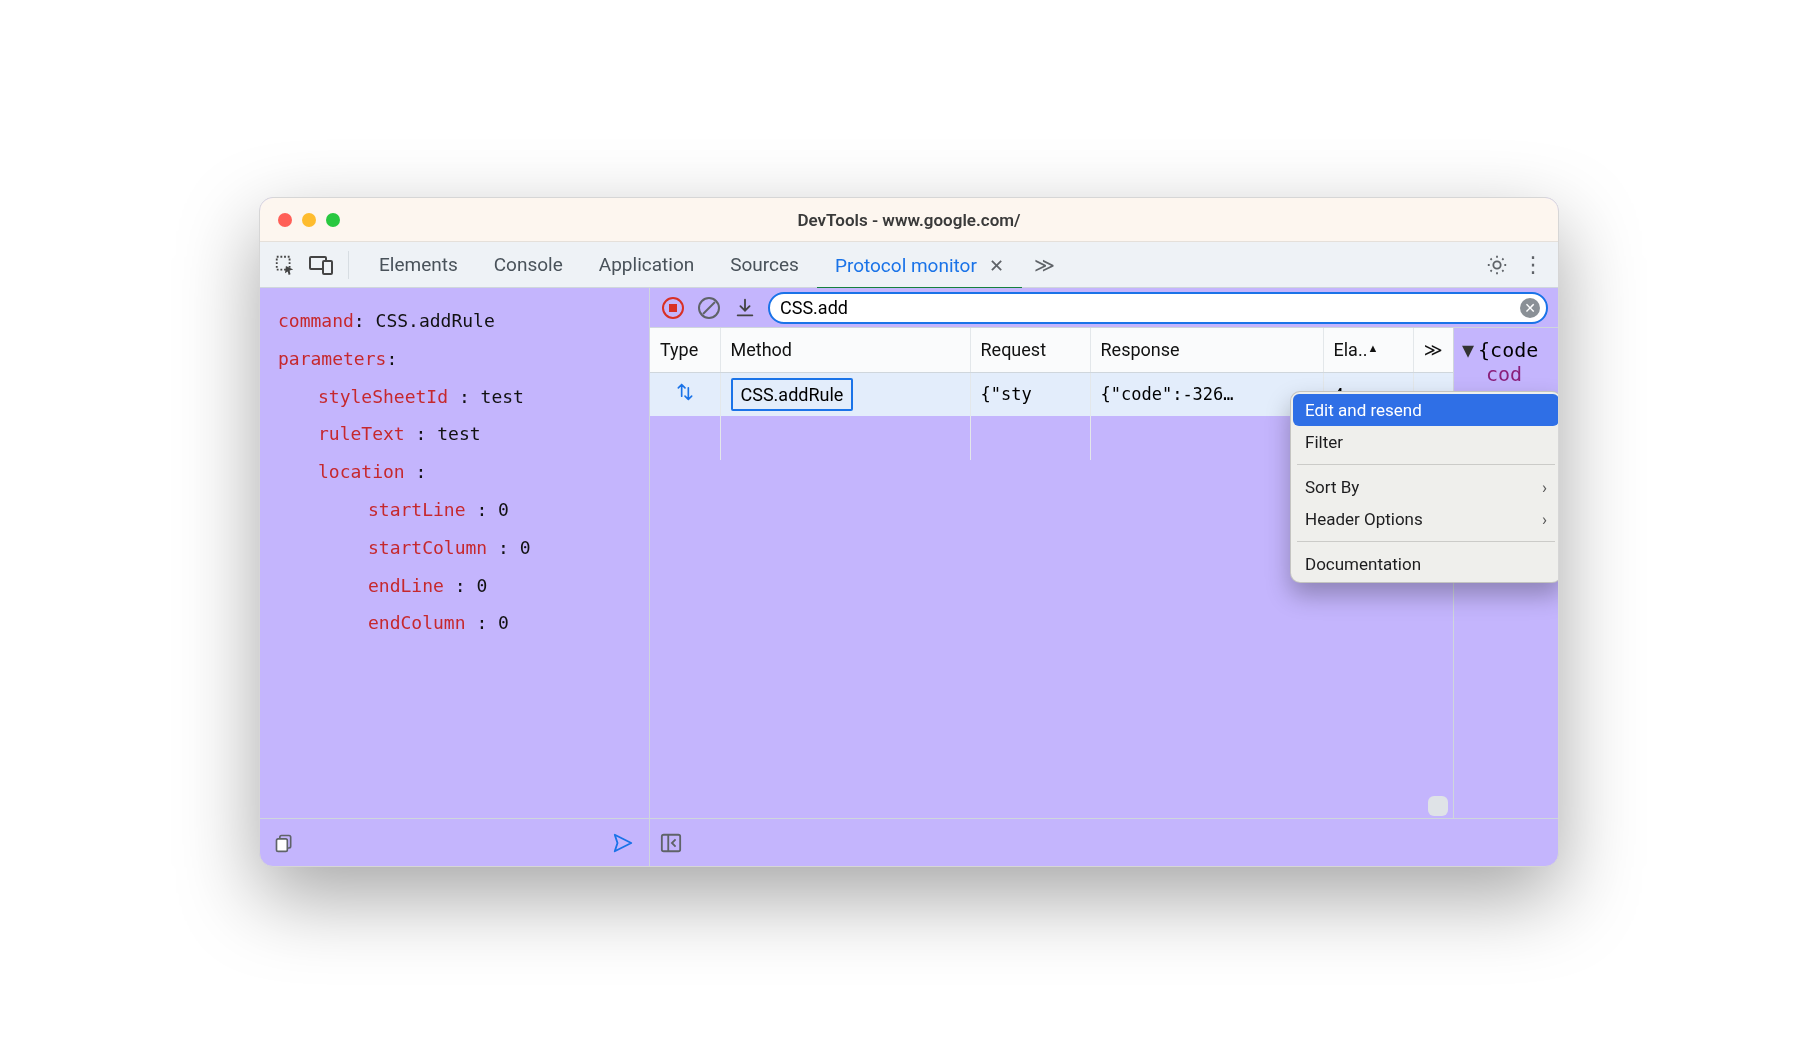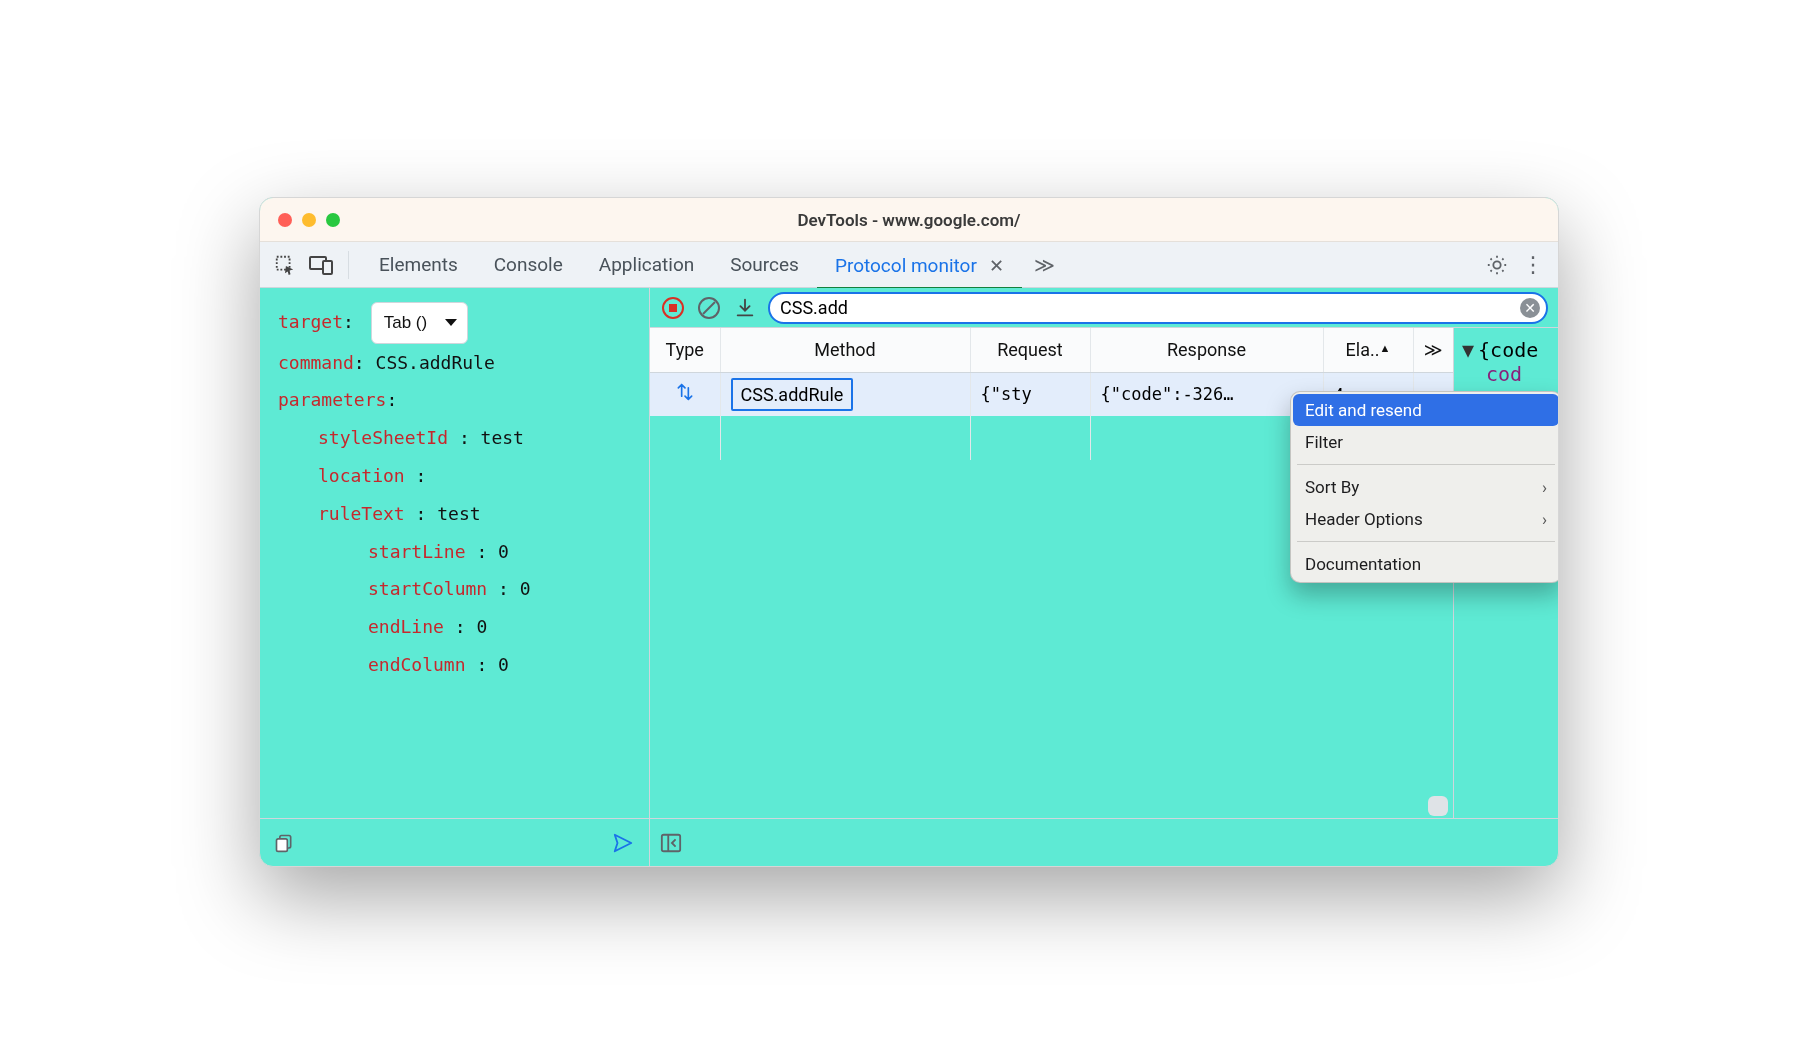--- a/index.html
+++ b/index.html
@@ -12,21 +12,21 @@
     align-items: center;
     justify-content: center;
   }
   .window-wrap {
     position: relative;
     filter: drop-shadow(0 30px 40px rgba(0,0,0,.35));
   }
   .window {
     width: 1300px;
     height: 670px;
-    background: #5eead4;
+    background: #c4b5fd;
     border-radius: 14px;
     overflow: hidden;
     border: 1px solid #d6d6d6;
     display: flex;
     flex-direction: column;
   }
   
   .titlebar {
     height: 44px;
     background: #fdf6ef;
@@ -175,21 +175,21 @@
   .filter-input .txt { flex: 1; }
   .clear-btn {
     width: 20px; height: 20px; background: #8a9096; border-radius: 50%;
     color: #fff; display: flex; align-items: center; justify-content: center;
     font-size: 14px; line-height: 1;
   }
   .table-wrap { flex: 1; display: flex; min-height: 0; }
   .table-main { flex: 1; min-width: 0; display: flex; flex-direction: column; }
   table { width: 100%; border-collapse: collapse; table-layout: fixed; }
   th {
-    text-align: center;
+    text-align: left;
     font-weight: 400;
     font-size: 18px;
     color: #111;
     height: 44px;
     padding: 0 10px;
     border-bottom: 1px solid #cfd6dc;
     border-right: 1px solid #e3e7ea;
     background: #fafbfc;
     position: relative;
   }
@@ -318,35 +318,28 @@
           </svg>
     </div>
     <div class="tb-icon" style="font-size:22px;color:#5f6368;">⋮</div>
   </div>
 
   <div class="main">
 
     <div class="left">
       <div class="editor">
         <div>
-          <span class="kw">target</span><span>:</span>
-          <span class="select">
-            <span>Tab ()</span>
-            <span class="caret-down"></span>
-          </span>
-        </div>
-        <div>
           <span class="kw">command</span><span>: </span><span>CSS.addRule</span>
         </div>
         <div>
           <span class="kw">parameters</span><span>:</span>
         </div>
         <span class="ind1"><span class="kw">styleSheetId</span> : <span>test</span></span>
+        <span class="ind1"><span class="kw">ruleText</span> : <span>test</span></span>
         <span class="ind1"><span class="kw">location</span> :</span>
-        <span class="ind1"><span class="kw">ruleText</span> : <span>test</span></span>
         <span class="ind2"><span class="kw">startLine</span> : <span>0</span></span>
         <span class="ind2"><span class="kw">startColumn</span> : <span>0</span></span>
         <span class="ind2"><span class="kw">endLine</span> : <span>0</span></span>
         <span class="ind2"><span class="kw">endColumn</span> : <span>0</span></span>
       </div>
       <div class="left-footer">
         <div>
           <svg width="20" height="20" viewBox="0 0 24 24">
                 <rect x="7" y="3" width="13" height="15" rx="2" fill="none" stroke="#5f6368" stroke-width="2"></rect>
                 <rect x="3" y="7" width="13" height="15" rx="2" fill="#fff" stroke="#5f6368" stroke-width="2"></rect>

